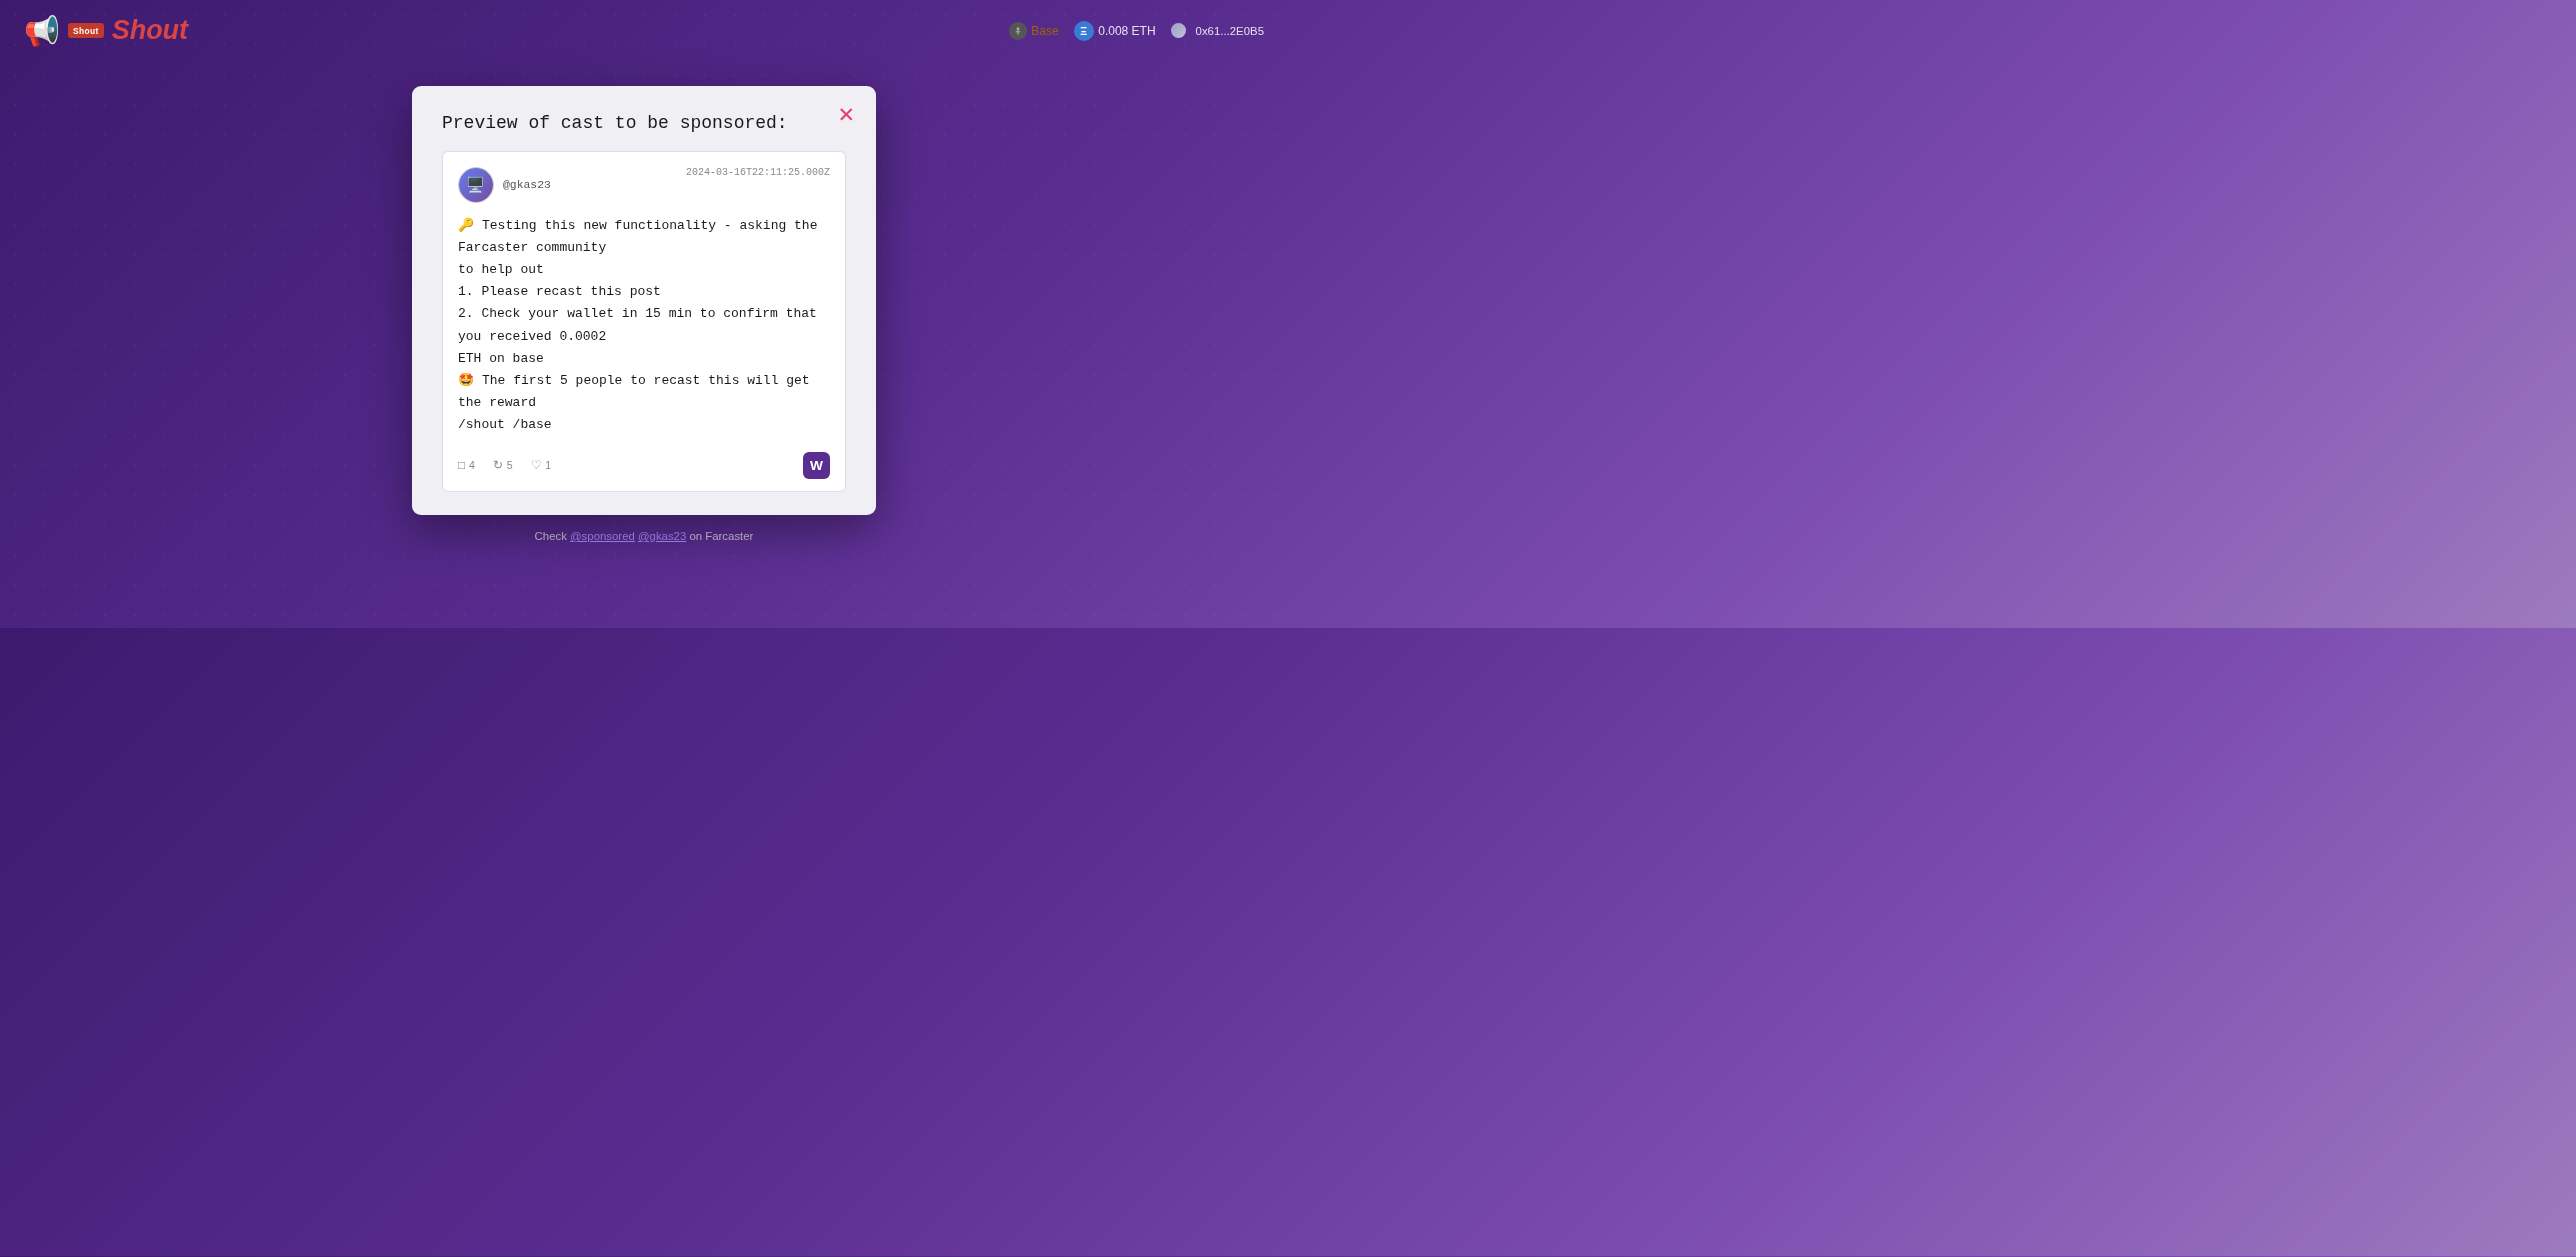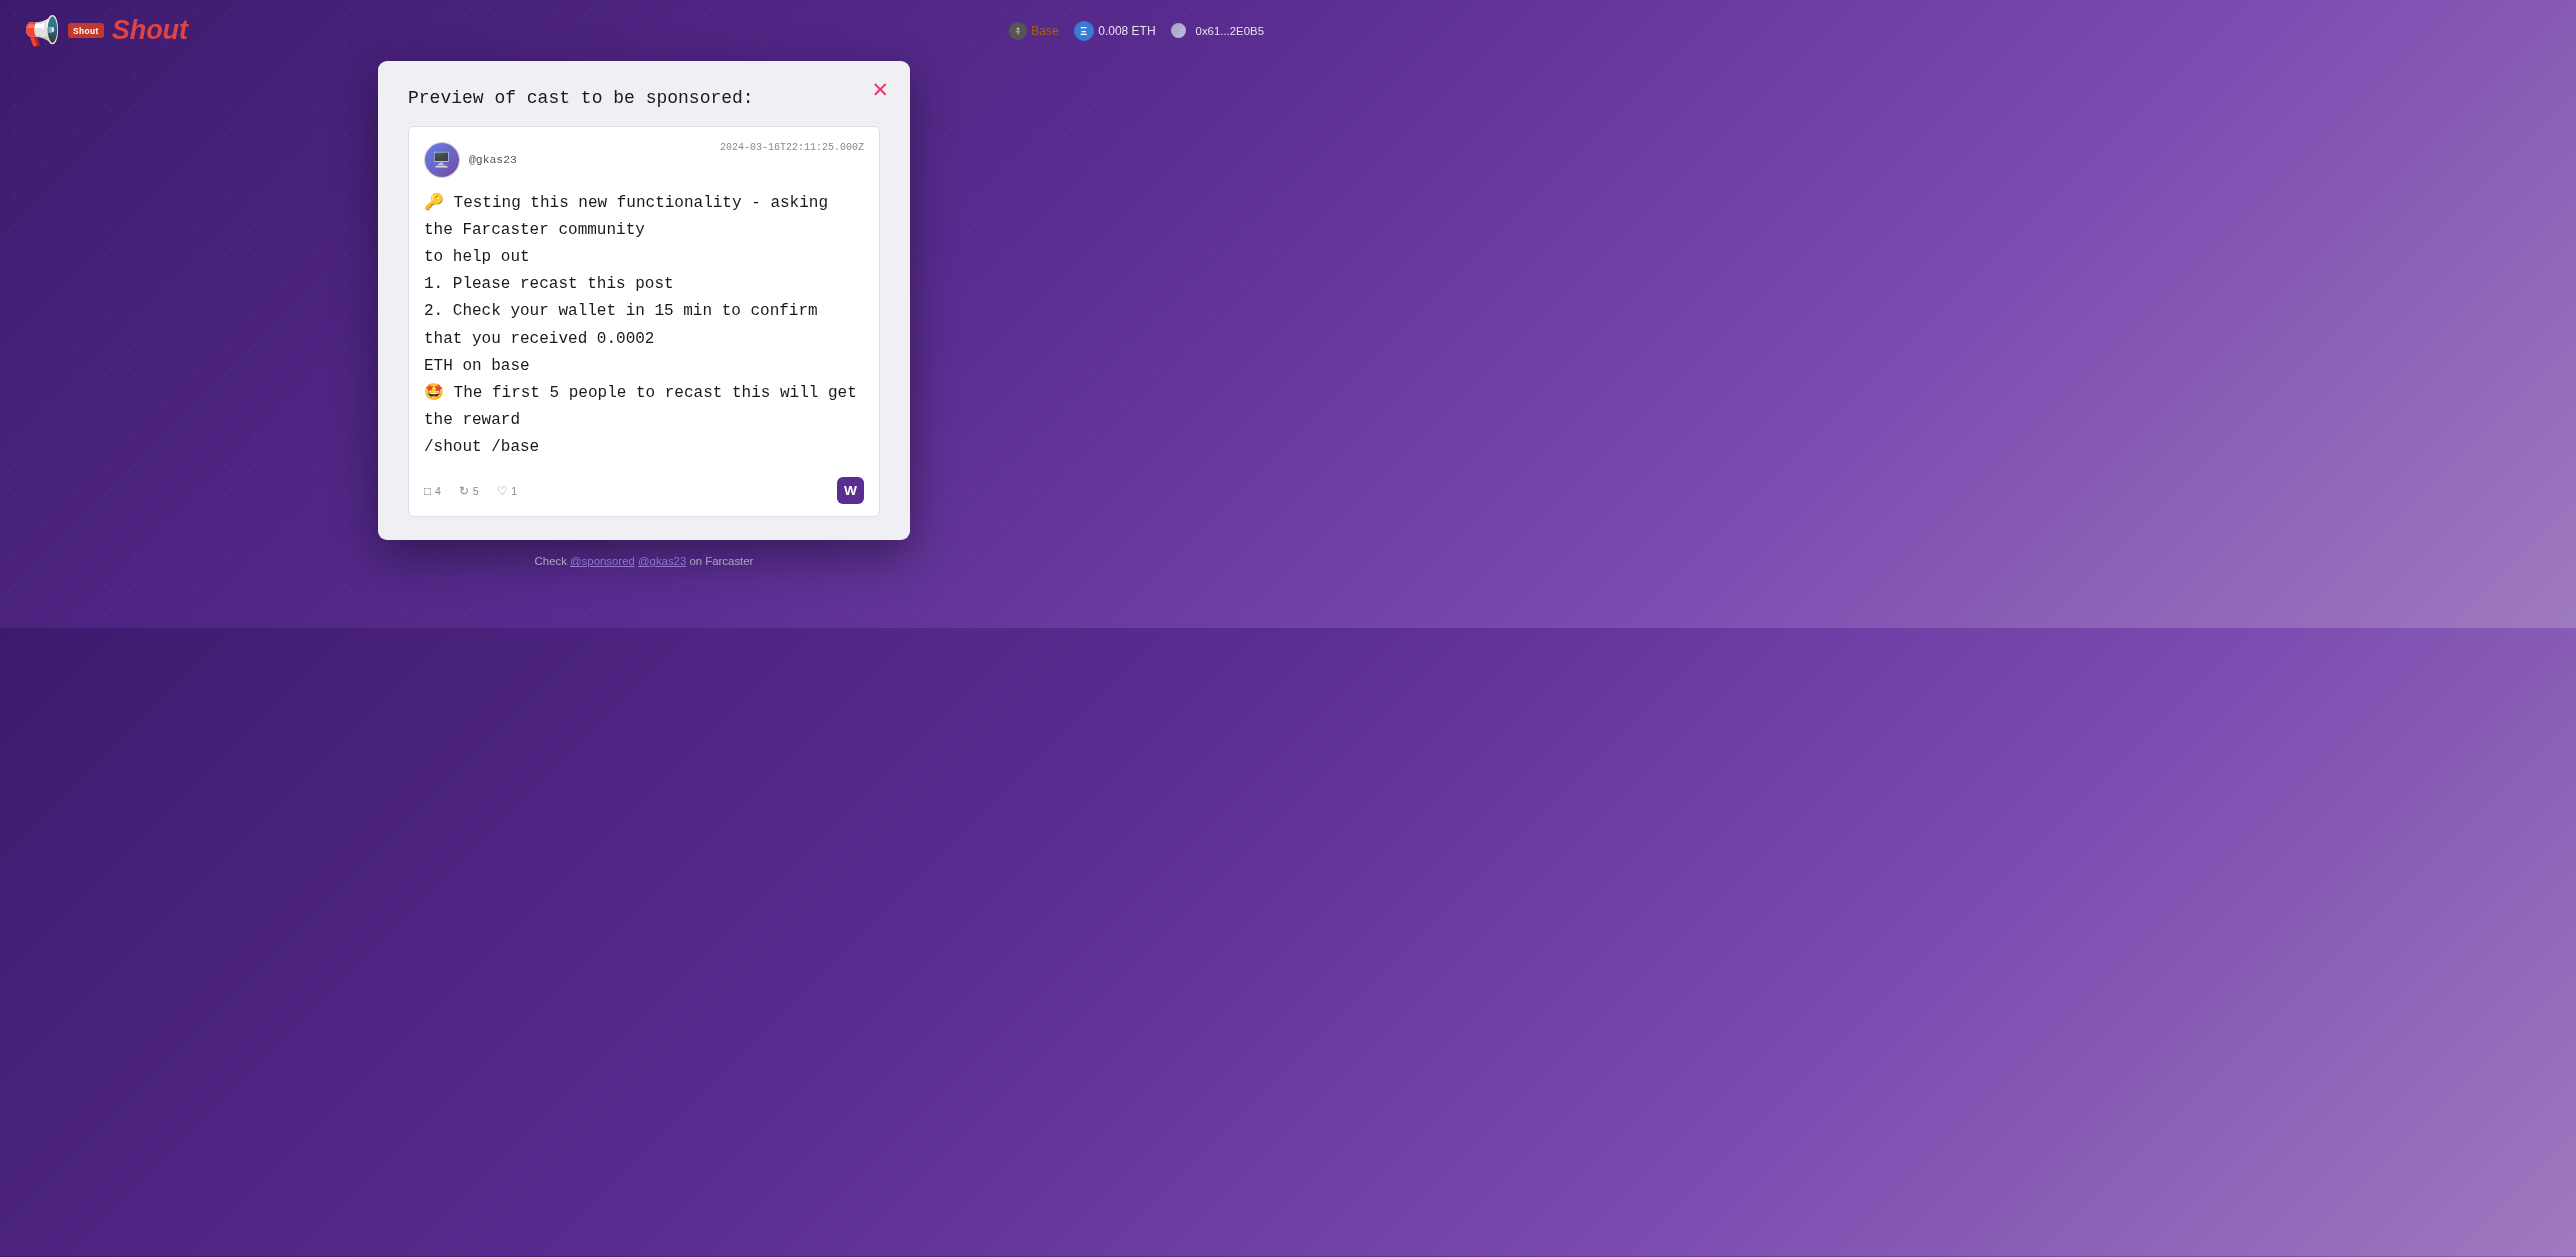--- a/index.html
+++ b/index.html
@@ -126,21 +126,21 @@
       justify-content: center;
       flex-direction: column;
       gap: 15px;
     }
 
     
     .modal {
       background: #f0eff4;
       border-radius: 9px;
       padding: 27px 30px 23px 30px;
-      width: 532px;
+      width: 464px;
       position: relative;
       box-shadow: 0 15px 46px rgba(0,0,0,0.4);
     }
 
     .modal-title {
       font-family: 'Courier New', Courier, monospace;
       font-size: 18px;
       font-weight: 400;
       color: #1a1a1a;
       margin-bottom: 18px;
@@ -210,21 +210,21 @@
     }
 
     .cast-timestamp {
       font-family: 'Courier New', Courier, monospace;
       font-size: 10px;
       color: #888;
     }
 
     .cast-content {
       font-family: 'Courier New', Courier, monospace;
-      font-size: 16px;
+      font-size: 13px;
       color: #1a1a1a;
       line-height: 1.7;
       margin-bottom: 16px;
       white-space: pre-line;
     }
 
     .cast-footer {
       display: flex;
       align-items: center;
       gap: 18px;

